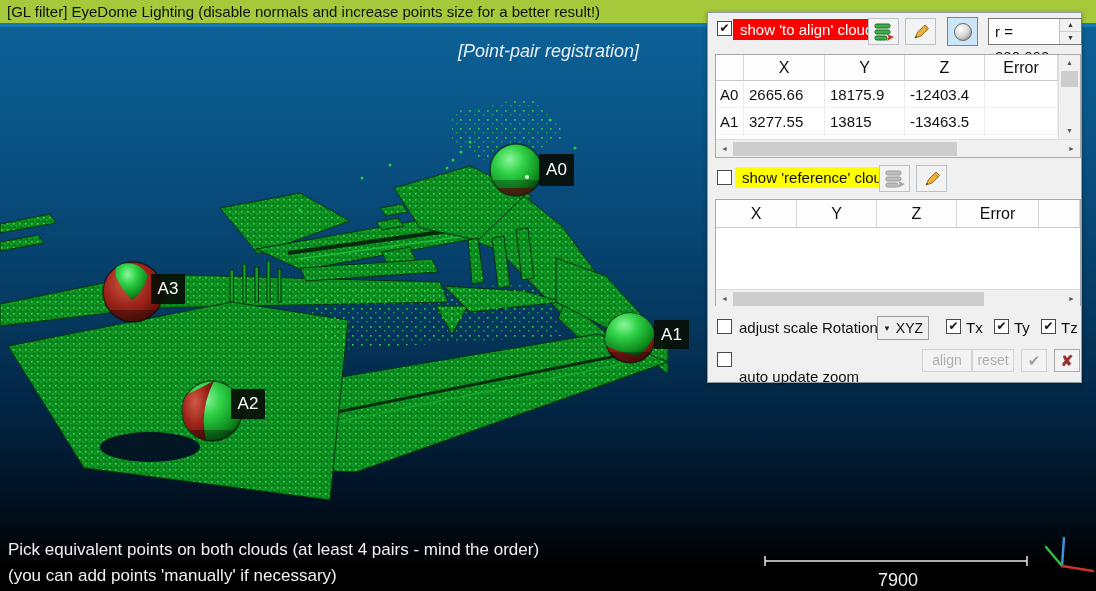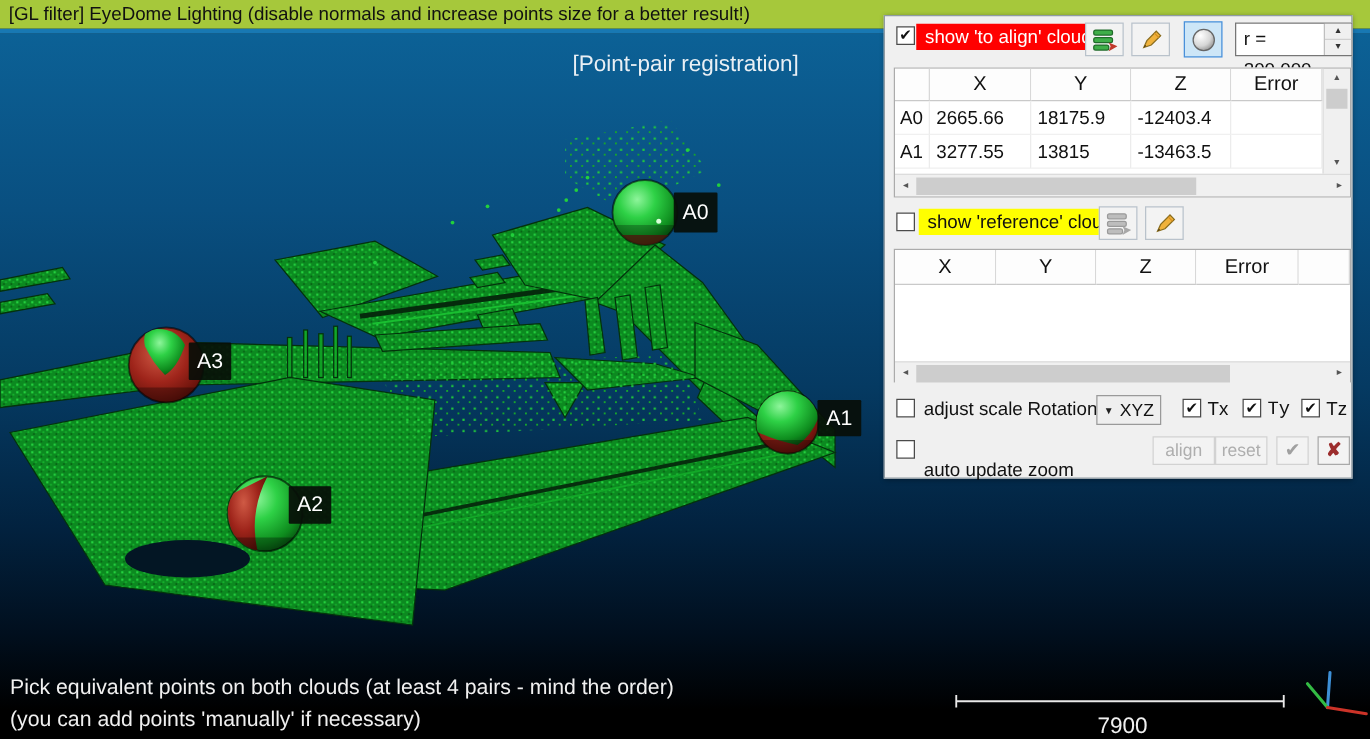--- a/index.html
+++ b/index.html
@@ -9,21 +9,21 @@
   
   .banner { position:absolute; left:0; top:0; width:1096px; height:23px;
             background:#a6c83b; color:#111; font-size:15px; line-height:23px; padding-left:7px; z-index:2; }
   .banner-line { position:absolute; left:0; top:23px; width:1096px; height:4px; background:#1878b3; z-index:2; }
 
   
   .viewport { position:absolute; left:0; top:27px; width:1096px; height:564px;
               background:linear-gradient(180deg,#0c6196 0%,#094f80 25%,#053a62 50%,#02223f 70%,#010f1e 85%,#000 96%); z-index:1; }
   svg.scene { position:absolute; left:0; top:0; width:1096px; height:591px; z-index:2; }
 
-  .gl-title { position:absolute; left:458px; top:41px; color:#e9eff4; font-size:18px; z-index:3; }
+  .gl-title { position:absolute; left:458px; top:41px; color:#e9eff4; font-size:18px; z-index:3;font-style:italic; }
   .instr { position:absolute; left:8px; color:#f0f0f0; font-size:17px; z-index:3; }
   .instr.l1 { top:540px; } .instr.l2 { top:566px; }
   .scale-label { position:absolute; left:858px; top:570px; width:80px; text-align:center;
                  color:#f0f0f0; font-size:18px; z-index:3; }
 
   .marker-label { position:absolute; z-index:4; background:rgba(8,14,8,0.92); color:#fff;
                   font-size:17px; text-align:center; border-radius:1px; }
   .ml-a0 { left:539px; top:154px; width:35px; height:32px; line-height:32px; }
   .ml-a1 { left:654px; top:320px; width:35px; height:29px; line-height:29px; }
   .ml-a2 { left:231px; top:389px; width:34px; height:30px; line-height:30px; }
@@ -343,21 +343,21 @@
   <span class="cb" style="left:9px; top:306px;"></span>
   <span class="lbl" style="left:31px; top:306px;">adjust scale</span>
   <span class="lbl" style="left:114px; top:306px;">Rotation</span>
   <span class="drop">
     <span class="arr">▼</span>
     <span class="dv">XYZ</span>
   </span>
   <span class="cb" style="left:238px; top:306px;"><span>✔</span></span>
   <span class="lbl" style="left:258px; top:306px;">Tx</span>
   <span class="cb" style="left:286px; top:306px;"><span>✔</span></span>
-  <span class="lbl" style="left:306px; top:306px;font-family:Liberation Mono, monospace;">Ty</span>
+  <span class="lbl" style="left:306px; top:306px;">Ty</span>
   <span class="cb" style="left:333px; top:306px;"><span>✔</span></span>
   <span class="lbl" style="left:353px; top:306px;">Tz</span>
 
   <span class="cb" style="left:9px; top:339px;"></span>
   <span class="lbl" style="left:31px; top:355px;">auto update zoom</span>
   <span class="pbtn" style="left:214px; top:336px; width:50px;">align</span>
   <span class="pbtn" style="left:264px; top:336px; width:42px;">reset</span>
   <span class="pbtn ok" style="left:313px; top:336px; width:26px;">✔</span>
   <span class="pbtn cancel" style="left:346px; top:336px; width:26px;">✘</span>
 </div>

